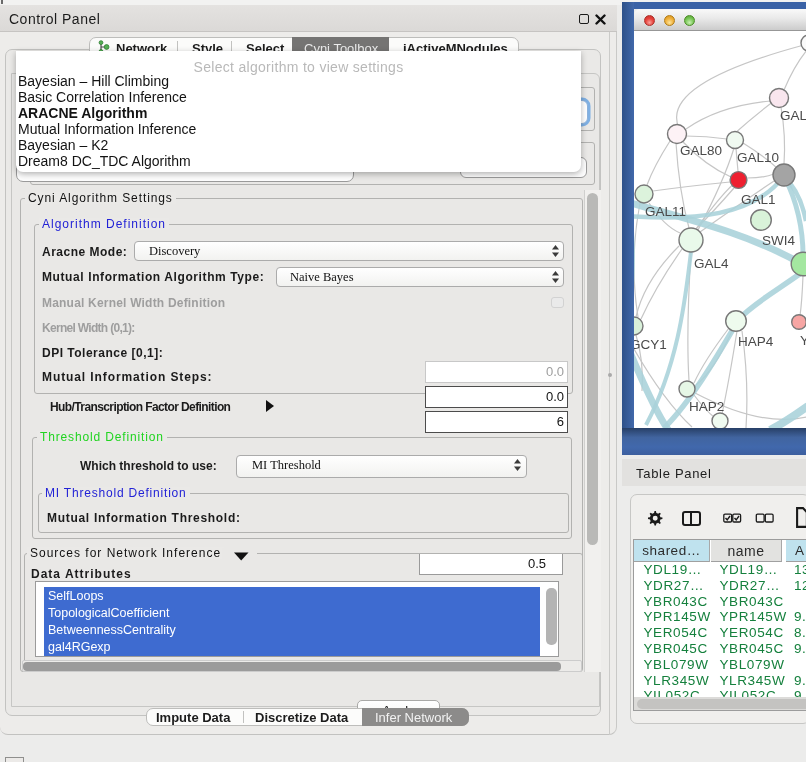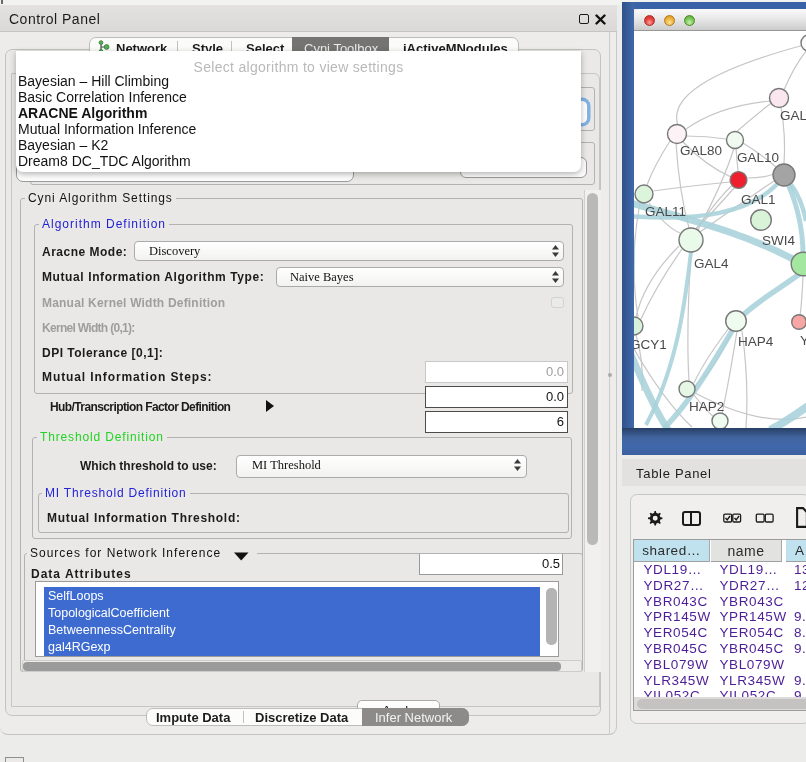--- a/index.html
+++ b/index.html
@@ -82,21 +82,21 @@
     <path d="M2 1 L10 7 L2 13 Z" fill="#111"></path>
   </svg>
 
 <div class="grp" style="left:32px;top:437px;width:540px;height:102px;"></div>
 <div class="gt" style="left:37px;top:431px;letter-spacing:0.85px;color:#21d421;">Threshold Definition</div>
 <div class="lbl" style="left:80px;top:459px;">Which threshold to use:</div>
 <div class="combo" style="left:236px;top:455px;width:291px;height:23px;line-height:19px;padding-left:15px;">MI Threshold</div>
 <div class="grp" style="left:38px;top:493px;width:531px;height:40px;"></div>
 <div class="gt" style="left:42px;top:487px;letter-spacing:0.8px;color:#2222d6;">MI Threshold Definition</div>
 <div class="lbl" style="letter-spacing:0.7px;left:47px;top:511px;">Mutual Information Threshold:</div>
-<div class="fld" style="left:419px;top:507px;width:144px;height:22px;line-height:20px;padding-right:2px;border:1px solid #9a9a9a;">0.5</div>
+<div class="fld" style="left:419px;top:507px;width:144px;height:22px;line-height:20px;padding-right:16px;border:1px solid #9a9a9a;">0.5</div>
 
 <div class="grp" style="left:24px;top:553px;width:559px;height:117px;"></div>
 <div class="gt" style="left:27px;top:547px;letter-spacing:1px;color:#111;">Sources for Network Inference</div>
 <div class="a" style="left:222px;top:548px;width:35px;height:11px;background:#e9e8e6;"></div>
 <svg class="a" style="left:233px;top:551px;" width="17" height="10">
     <path d="M1 1.5 L15.5 1.5 L8.2 9.5 Z" fill="#111"></path>
   </svg>
 <div class="lbl" style="letter-spacing:1.0px;left:31px;top:567px;">Data Attributes</div>
 <div class="a" style="left:35px;top:581px;width:524px;height:76px;background:#fff;border:1px solid #9b9b9b;"></div>
 <div class="a" style="left:44px;top:587px;width:496px;height:69px;background:#3e6bd0;"></div>
@@ -238,21 +238,21 @@
       <path d="M11.5 5 L13.2 6.8 L16 3"></path>
 </g>
 </svg>
 <svg class="a" style="left:796px;top:507px;" width="11" height="21" viewBox="0 0 11 21">
 <path d="M1.1 1.1 H7 L10.9 5.3 V19.9 H1.1 Z" fill="none" stroke="#1a1a1a" stroke-width="2.1"></path>
 </svg>
 <div class="a" style="left:633px;top:539px;width:173px;height:172px;background:#fff;border:1px solid #9c9c9c;border-right:none;"></div>
 <div class="a" style="left:634px;top:540px;width:76px;height:22px;background:#bfe2ee;border-right:1px solid #a8a8a8;border-bottom:1px solid #a0a0a0;text-align:center;font-size:13.5px;letter-spacing:0.5px;line-height:22px;color:#2c2c2c;">shared…</div>
 <div class="a" style="left:711px;top:540px;width:71px;height:22px;background:#e2e2e0;border-right:1px solid #a8a8a8;border-bottom:1px solid #a0a0a0;text-align:center;font-size:14px;letter-spacing:0.5px;line-height:22px;color:#2c2c2c;">name</div>
 <div class="a" style="left:786px;top:540px;width:20px;height:22px;background:#bfe2ee;border-bottom:1px solid #a0a0a0;font-size:13.5px;line-height:22px;color:#2c2c2c;padding-left:9px;">A</div>
-<div class="a" style="left:634px;top:562px;width:172px;height:135px;overflow:hidden;font-size:13.5px;letter-spacing:0.6px;color:#4c1d95;">
+<div class="a" style="left:634px;top:562px;width:172px;height:135px;overflow:hidden;font-size:13.5px;letter-spacing:0.6px;color:#15803d;">
 <div style="position:absolute;left:9.5px;top:0;line-height:15.8px;white-space:pre;">YDL19…
 YDR27…
 YBR043C
 YPR145W
 YER054C
 YBR045C
 YBL079W
 YLR345W
 YIL052C</div>
 <div style="position:absolute;left:85.5px;top:0;line-height:15.8px;white-space:pre;">YDL19…

